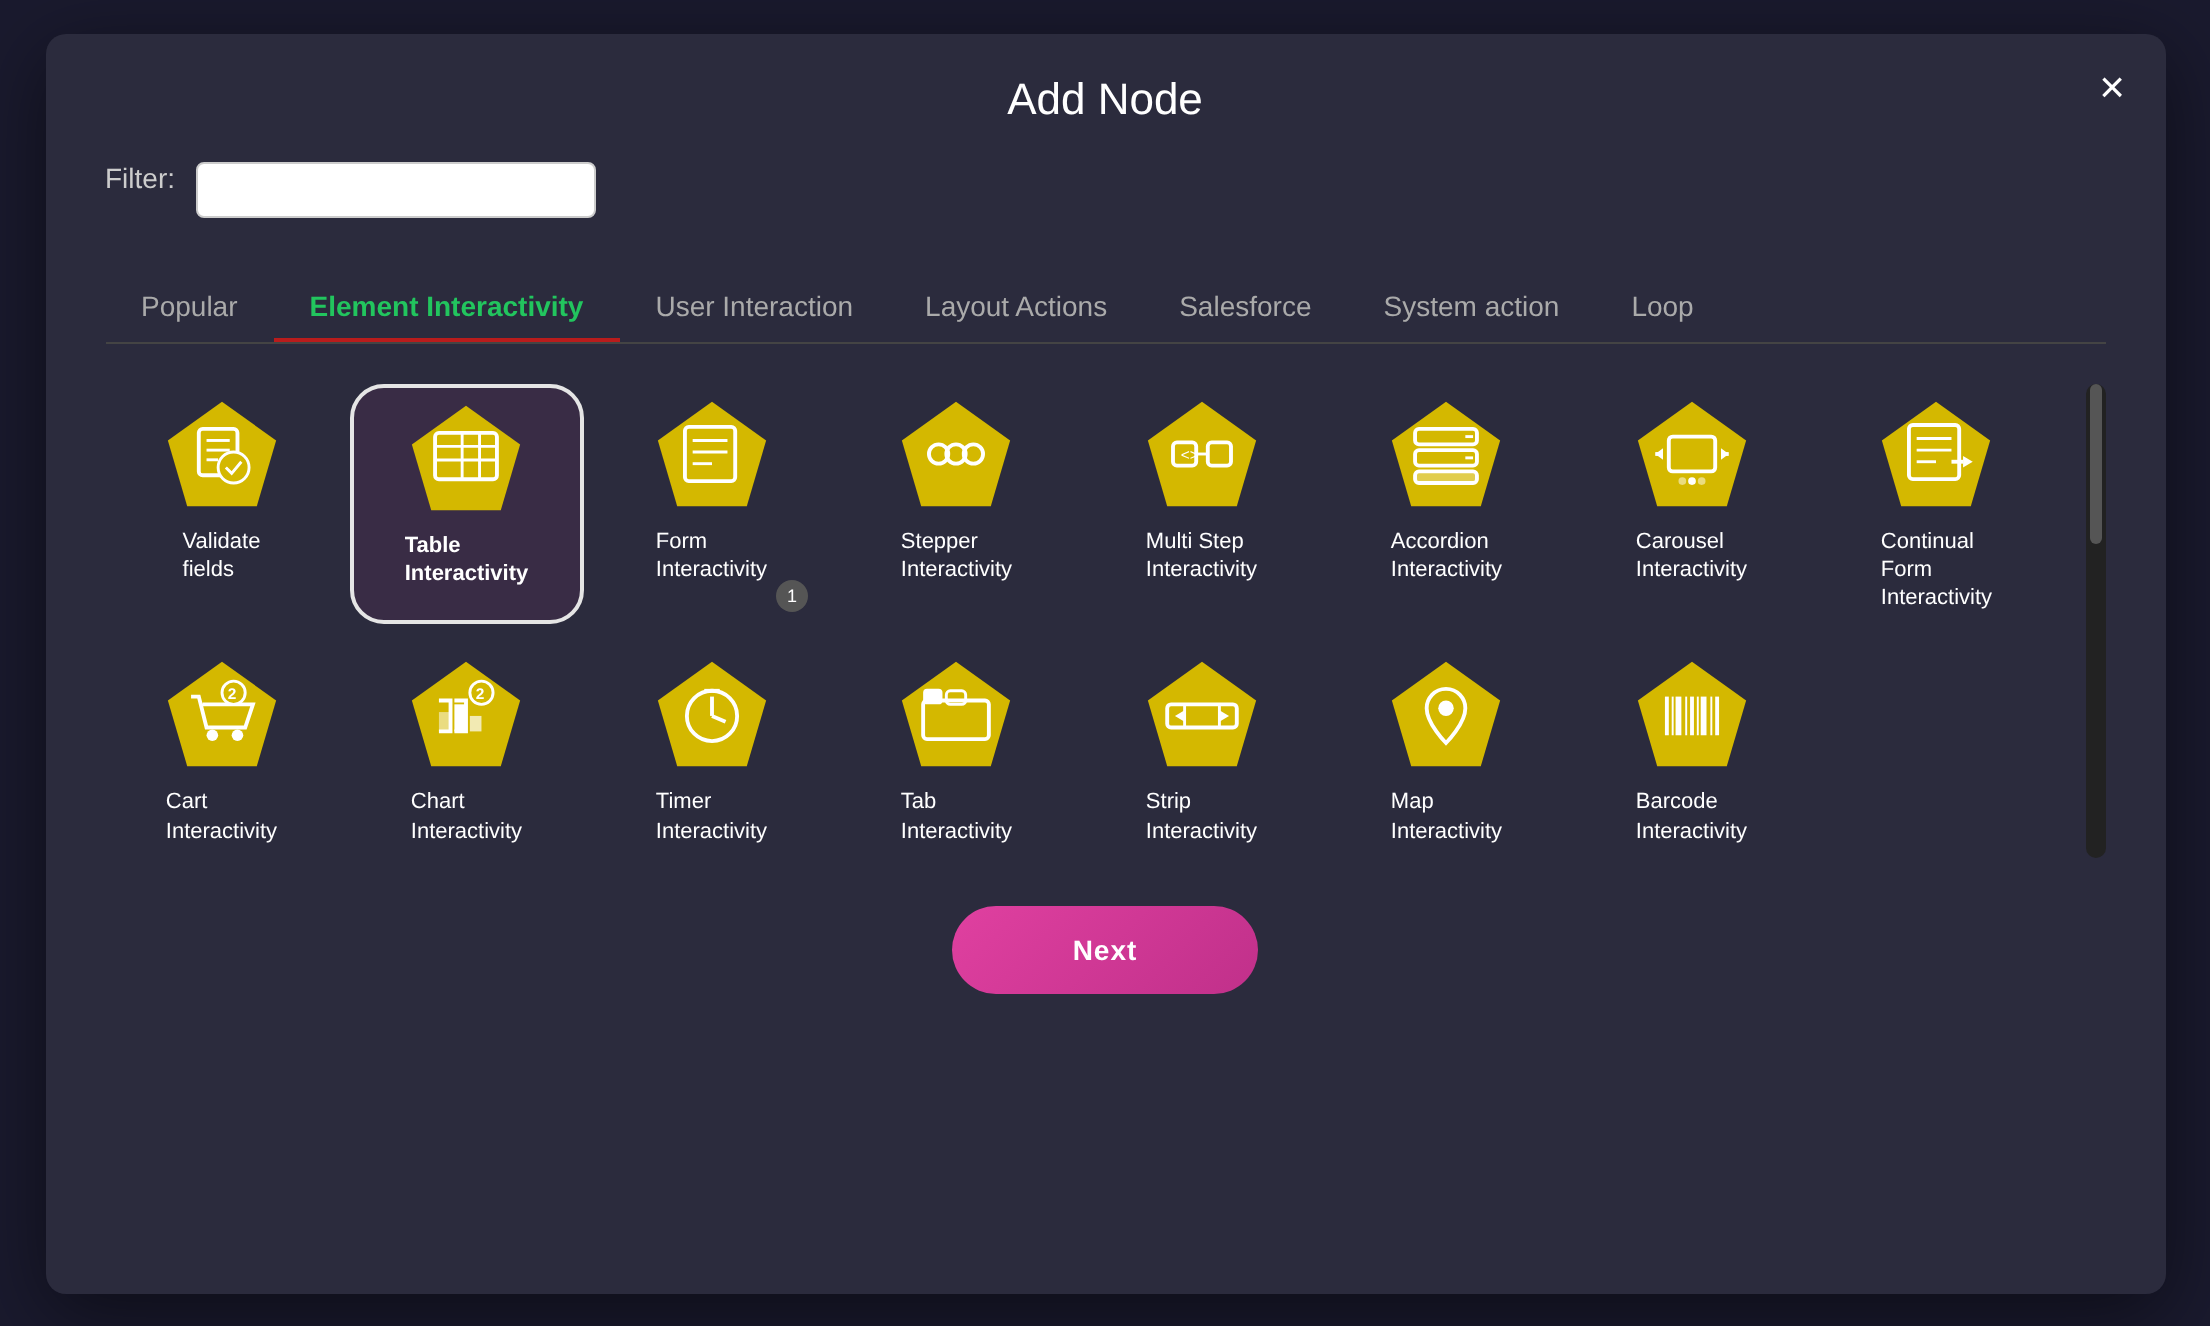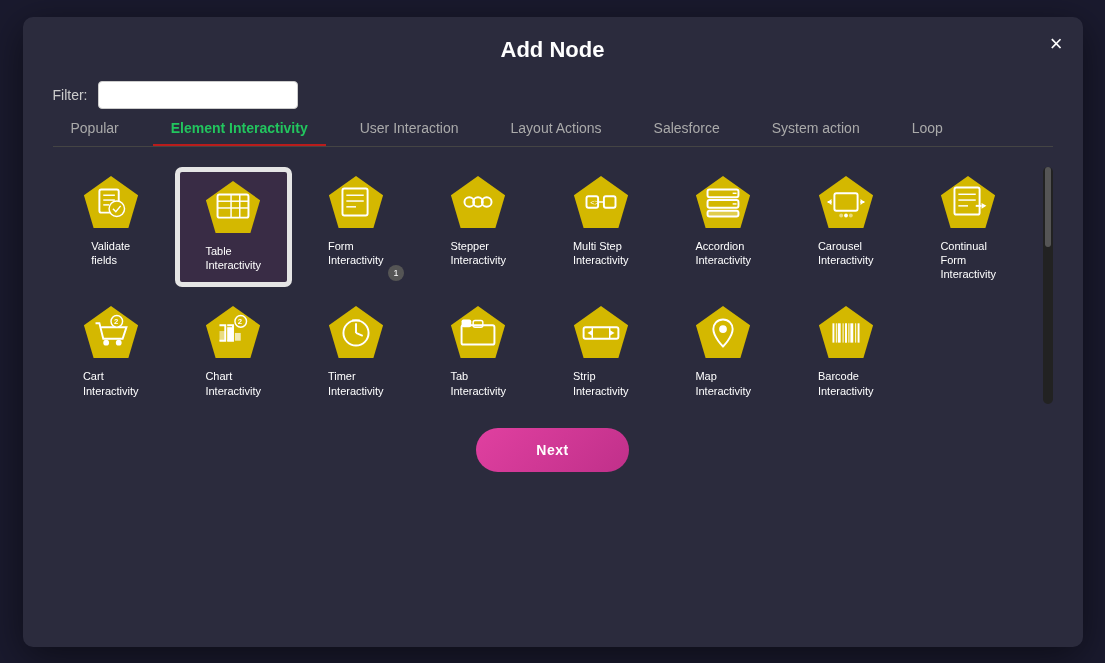--- a/index.html
+++ b/index.html
@@ -17,58 +17,58 @@
       width: 1060px;
       min-height: 630px;
       position: relative;
       padding: 20px 30px 30px;
       box-shadow: 0 10px 40px rgba(0,0,0,0.5);
     }
     .modal-title {
       text-align: center;
       color: #fff;
       font-size: 22px;
-      font-weight: bold;
+      font-weight: normal;
       margin-bottom: 18px;
     }
     .close-btn {
       position: absolute;
       top: 16px;
       right: 20px;
       background: none;
       border: none;
       color: #fff;
       font-size: 22px;
       cursor: pointer;
       line-height: 1;
     }
     .filter-row {
       display: flex;
-      align-items: center;
+      align-items: flex-start;
       gap: 10px;
-      margin-bottom: 3px;
+      margin-bottom: 28px;
     }
     .filter-label {
       color: #ccc;
       font-size: 14px;
     }
     .filter-input {
       background: #fff;
       border: 1px solid #ccc;
       border-radius: 4px;
       padding: 5px 10px;
       width: 200px;
       font-size: 14px;
       outline: none;
     }
     .tabs {
       display: flex;
       border-bottom: 1px solid #444;
       margin-bottom: 20px;
-      gap: 16px;
+      gap: 0;
     }
     .tab {
       padding: 8px 18px;
       color: #aaa;
       font-size: 14px;
       cursor: pointer;
       border-bottom: 2px solid transparent;
       white-space: nowrap;
     }
     .tab.active {
@@ -110,23 +110,24 @@
     .node-item {
       display: flex;
       flex-direction: column;
       align-items: center;
       cursor: pointer;
       padding: 6px 4px;
       border-radius: 6px;
       position: relative;
     }
     .node-item.selected {
-      border: 5px solid #e5e5e5;
-      border-radius: 7px;
+      border: 2px solid #e5e5e5;
+      border-radius: 17px;
       background: rgba(224,64,160,0.08);
+      font-weight: bold;
     }
     .node-icon {
       width: 58px;
       height: 58px;
       margin-bottom: 8px;
       position: relative;
     }
     .node-icon svg {
       width: 100%;
       height: 100%;

